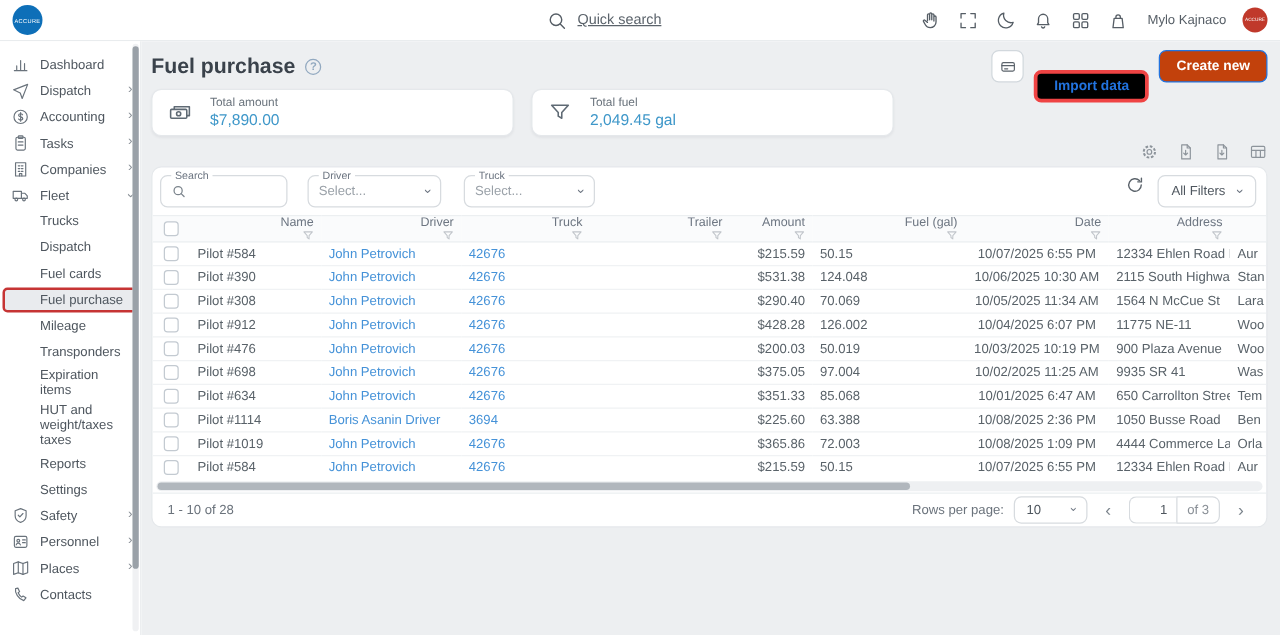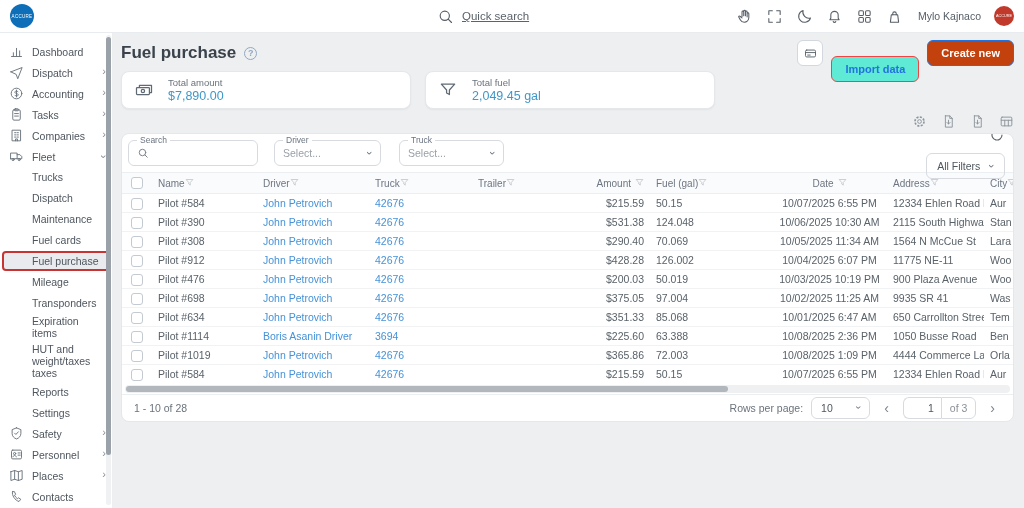--- a/index.html
+++ b/index.html
@@ -44,21 +44,21 @@
   .page-title { font-size:17px; font-weight:700; color:#3a424b; }
   .info-badge { width:13px; height:13px; border:1.3px solid #92a9c0; border-radius:50%;
     color:#92a9c0; font-size:9px; font-weight:700; display:inline-flex; align-items:center;
     justify-content:center; margin-left:8px; cursor:pointer; }
   .title-actions { margin-left:auto; display:flex; align-items:center; gap:8px; }
   .icon-btn { width:26px; height:26px; border:1px solid #d2d8dd; border-radius:6px; background:#fff;
     display:flex; align-items:center; justify-content:center; color:#5b636b; cursor:pointer; }
   .icon-btn svg { width:15px; height:15px; }
   .btn { height:26px; border-radius:6px; font-size:11px; font-weight:700; padding:0 13px;
     display:flex; align-items:center; cursor:pointer; }
-  .btn.outline { background:#5eead4; border:1px solid #ef4444; color:#2273df;margin-top:32px; }
+  .btn.outline { background:#000000; border:3px solid #ef4444; color:#2273df;margin-top:32px; }
   .btn.primary { background:#c2410c; border:1px solid #2273df; color:#fff; }
 
   .cards-row { display:flex; gap:14px; margin-top:6px; }
   .sum-card { width:290px; height:38px; background:#fff; border:1px solid #e5e8eb; border-radius:8px;
     box-shadow:0 1px 2px rgba(16,24,40,.05); display:flex; align-items:center; padding:0 12px; }
   .sum-ic { width:20px; height:20px; color:#5f6a74; margin-right:14px; }
   .sum-ic svg { width:100%; height:100%; }
   .sum-label { font-size:9.5px; color:#6a737c; }
   .sum-value { font-size:12.5px; color:#3e97c9; margin-top:1px; }
 
@@ -69,38 +69,38 @@
   
   .panel { margin-top:3px; background:#fff; border:1px solid #e5e8eb; border-radius:8px; overflow:hidden; }
   .filter-bar { height:38px; display:flex; align-items:center; padding:0 8px 0 6px; gap:12px; }
   .ofield { position:relative; height:26px; border:1px solid #d7dbdf; border-radius:6px; background:#fff;
     display:flex; align-items:center; padding:0 8px; cursor:text; }
   .ofield .flabel { position:absolute; top:-6px; left:8px; background:#fff; padding:0 3px;
     font-size:8.5px; color:#6b7480; }
   .ofield .fval { font-size:10.5px; color:#9aa1a8; }
   .ofield.select { cursor:pointer; }
   .ofield .fchev { margin-left:auto; color:#6b7480; font-size:11px; transform:rotate(90deg); }
-  .f-search { width:130px; }
+  .f-search { width:102px; }
   .f-search svg { width:12px; height:12px; color:#7b848c; }
   .f-driver { width:107px; margin-left:4px; }
   .f-truck { width:105px; margin-left:6px; }
-  .filter-right { margin-left:auto; display:flex; align-items:flex-end; gap:10px;flex-direction:column; }
+  .filter-right { margin-left:auto; display:flex; align-items:flex-start; gap:10px; }
   .refresh-ic { width:16px; height:16px; color:#5b636b; cursor:pointer; }
   .refresh-ic svg { width:100%; height:100%; }
   .all-filters { height:26px; border:1px solid #d7dbdf; border-radius:6px; display:flex; align-items:center;
     gap:10px; padding:0 10px; font-size:10.5px; color:#4e565e; cursor:pointer; }
   .all-filters .fchev { color:#6b7480; font-size:11px; transform:rotate(90deg); }
 
   .table-scroll { width:100%; overflow:hidden; }
   table { table-layout:fixed; width:940px; border-collapse:collapse; }
   col.c0{width:30px} col.c1{width:105px} col.c2{width:112px} col.c3{width:103px} col.c4{width:112px}
   col.c5{width:66px} col.c6{width:122px} col.c7{width:115px} col.c8{width:97px} col.c9{width:78px}
   thead th { height:21px; background:#fafbfc; border-top:1px solid #eceff1; border-bottom:1px solid #eceff1;
     font-size:10px; font-weight:400; color:#6d7682; text-align:left; padding:0 6px; white-space:nowrap; }
-  th .th-flex { display:flex; align-items:flex-start; }
+  th .th-flex { display:flex; align-items:flex-end;flex-direction:column; }
   th .th-flex svg { margin-left:auto; width:9px; height:9px; opacity:.4; }
   tbody td { height:19px; border-bottom:1px solid #f0f2f4; font-size:10.5px; color:#596269;
     padding:0 6px; white-space:nowrap; overflow:hidden; }
   tbody tr:last-child td { border-bottom:none; }
   td.c5, th.c5 .th-flex { text-align:right; justify-content:flex-end; }
   th.c5 .th-flex svg { margin-left:4px; }
   td.c7, th.c7 { text-align:center; }
   th.c7 .th-flex { justify-content:center; } th.c7 .th-flex svg { margin-left:4px; }
   .lnk { color:#4592d8; cursor:pointer; }
   .cbx { width:12px; height:12px; border:1px solid #c3cad1; border-radius:3px; background:#fff;
@@ -244,23 +244,20 @@
           <span class="nav-lbl">Fleet</span>
           <span class="nav-arrow down">›</span>
         </div>
         <div class="nav-item child">
           <span class="nav-lbl">Trucks</span>
         </div>
         <div class="nav-item child">
           <span class="nav-lbl">Dispatch</span>
         </div>
         <div class="nav-item child">
-          <span class="nav-lbl">Maintenance</span>
-        </div>
-        <div class="nav-item child">
           <span class="nav-lbl">Fuel cards</span>
         </div>
         <div class="nav-item child active">
           <span class="nav-lbl">Fuel purchase</span>
         </div>
         <div class="nav-item child">
           <span class="nav-lbl">Mileage</span>
         </div>
         <div class="nav-item child">
           <span class="nav-lbl">Transponders</span>

